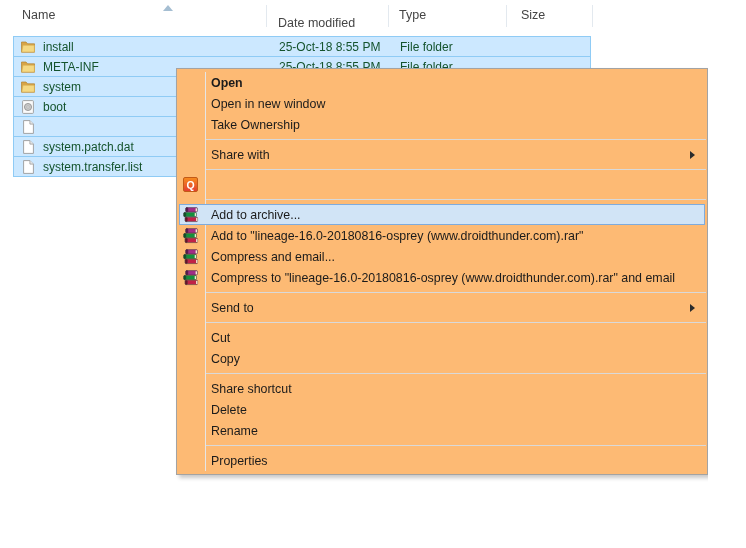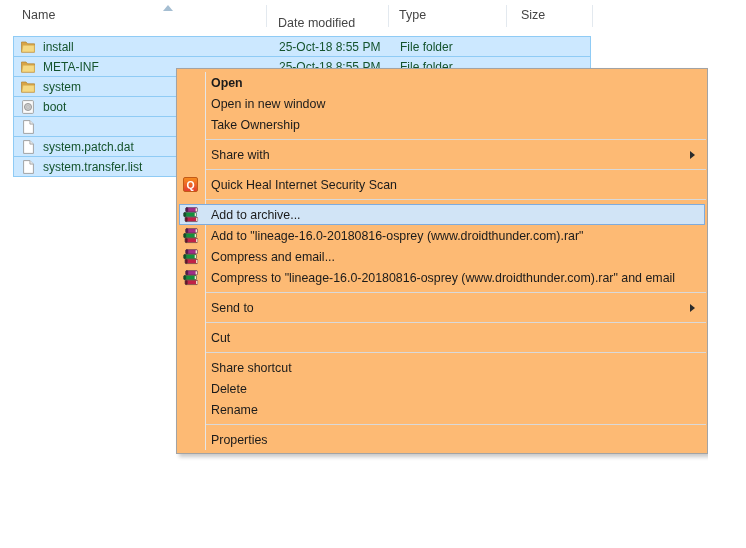--- a/index.html
+++ b/index.html
@@ -179,21 +179,21 @@
 
   <div class="context-menu">
       <div class="menu-item bold"><span>Open</span></div>
       <div class="menu-item"><span>Open in new window</span></div>
       <div class="menu-item"><span>Take Ownership</span></div>
       <div class="menu-separator"></div>
       <div class="menu-item"><span>Share with</span><span class="submenu-arrow"></span></div>
       <div class="menu-separator"></div>
       <div class="menu-item"><span class="menu-icon">
           <div class="qh-badge">Q</div>
-        </span><span>Quick Heal Internet Security Scan</span></div>
+        </span></div>
       <div class="menu-separator"></div>
       <div class="menu-item highlighted"><span class="menu-icon">
           <svg width="16" height="16" viewBox="0 0 16 16">
             <g stroke="#3c3c3c" stroke-width="0.5">
               <rect x="2.8" y="0.6" width="11.6" height="4.4" rx="1" fill="#a12c86"></rect>
               <rect x="2.8" y="0.6" width="2.1" height="4.4" rx="1" fill="#5e1050"></rect>
               <rect x="12.6" y="1.3" width="1.5" height="3.1" fill="#f3ecd2" stroke="none"></rect>
               <rect x="0.8" y="5.4" width="12.6" height="4.4" rx="1" fill="#13903c"></rect>
               <rect x="0.8" y="5.4" width="2.1" height="4.4" rx="1" fill="#0a5423"></rect>
               <rect x="11.7" y="6.1" width="1.4" height="3.1" fill="#f3ecd2" stroke="none"></rect>
@@ -245,20 +245,21 @@
               <rect x="2.2" y="10.2" width="12.4" height="4.4" rx="1" fill="#c02147"></rect>
               <rect x="2.2" y="10.2" width="2.1" height="4.4" rx="1" fill="#6e0f27"></rect>
               <rect x="13.1" y="10.9" width="1.4" height="3.1" fill="#f3ecd2" stroke="none"></rect>
             </g>
           </svg>
         </span><span>Compress to "lineage-16.0-20180816-osprey (www.droidthunder.com).rar" and email</span></div>
       <div class="menu-separator"></div>
       <div class="menu-item"><span>Send to</span><span class="submenu-arrow"></span></div>
       <div class="menu-separator"></div>
       <div class="menu-item"><span>Cut</span></div>
+      <div class="menu-item"><span>Copy</span></div>
       <div class="menu-separator"></div>
       <div class="menu-item"><span>Share shortcut</span></div>
       <div class="menu-item"><span>Delete</span></div>
       <div class="menu-item"><span>Rename</span></div>
       <div class="menu-separator"></div>
       <div class="menu-item"><span>Properties</span></div>
     </div>
 
 </div>
 

